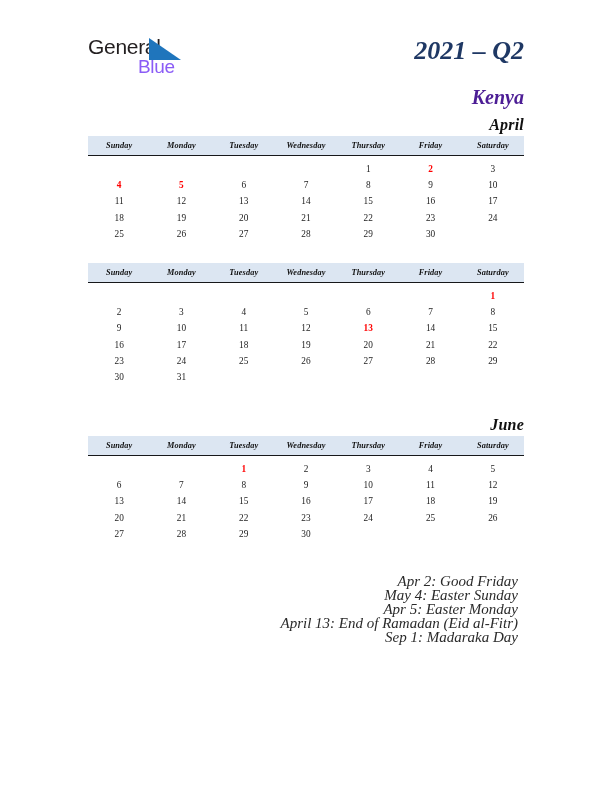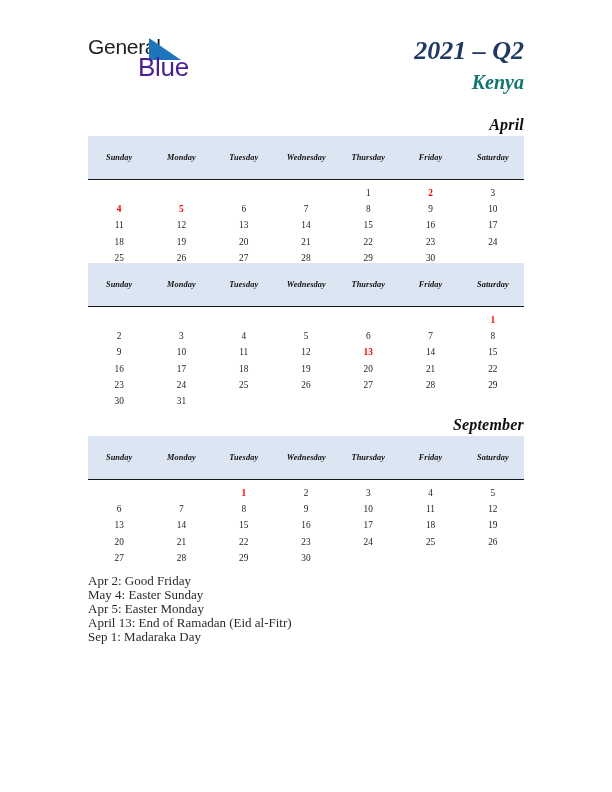--- a/index.html
+++ b/index.html
@@ -39,23 +39,23 @@
     font-size: 21px;
     letter-spacing: -0.3px;
     color: #231f20;
     line-height: 22px;
   }
   .logo-blue {
     position: absolute;
     left: 50px;
     top: 20px;
     font-family: "Liberation Sans", sans-serif;
-    font-size: 26px;
+    font-size: 19px;
     letter-spacing: -0.3px;
-    color: #4c1d95;
+    color: #8b5cf6;
     line-height: 22px;
   }
   .logo-triangle {
     position: absolute;
     left: 61px;
     top: 2px;
     width: 32px;
     height: 22px;
   }
 
@@ -72,23 +72,23 @@
     font-size: 26px;
     color: #1f3864;
     line-height: 34px;
     white-space: nowrap;
   }
   .title-sub {
     font-family: "Liberation Serif", serif;
     font-style: italic;
     font-weight: bold;
     font-size: 20px;
-    color: #0f766e;
+    color: #4c1d95;
     line-height: 24px;
-    margin-top: 2px;
+    margin-top: 17px;
     white-space: nowrap;
   }
 
   
   .month-block {
     position: absolute;
     left: 88px;
     width: 436px;
   }
   #month-0 { top: 113px; }
@@ -115,21 +115,21 @@
   table.cal th {
     background: #dce6f2;
     border-bottom: 1.6px solid #17181a;
     font-family: "Liberation Serif", serif;
     font-style: italic;
     font-weight: bold;
     font-size: 8.3px;
     color: #111111;
     text-align: center;
     height: 19px;
-    padding: 12px;
+    padding: 0;
     letter-spacing: 0.1px;
   }
   table.cal td {
     font-family: "Liberation Serif", serif;
     font-size: 9.3px;
     color: #222222;
     text-align: center;
     height: 16.2px;
     padding: 0;
     border: 0;
@@ -145,24 +145,26 @@
 
   
   .legend {
     position: absolute;
     left: 88px;
     top: 574px;
     width: 430px;
   }
   .legend-item {
     font-family: "Liberation Serif", serif;
-    font-size: 13px;
+    font-style: italic;
+    font-size: 15px;
     color: #2a2a2a;
     line-height: 14px;
     white-space: nowrap;
+    text-align: right;
   }
 </style>
 </head>
 <body>
 
 <div class="page-header">
 
   <div class="logo">
     <span class="logo-general">General</span>
     <span class="logo-triangle">
@@ -310,21 +312,21 @@
           <td></td>
           <td></td>
           <td></td>
           <td></td>
         </tr>
       </tbody>
   </table>
 </div>
 
 <div class="month-block" id="month-2">
-  <div class="month-title">September</div>
+  <div class="month-title">June</div>
   <table class="cal">
     <thead>
         <tr>
           <th>Sunday</th>
           <th>Monday</th>
           <th>Tuesday</th>
           <th>Wednesday</th>
           <th>Thursday</th>
           <th>Friday</th>
           <th>Saturday</th>

